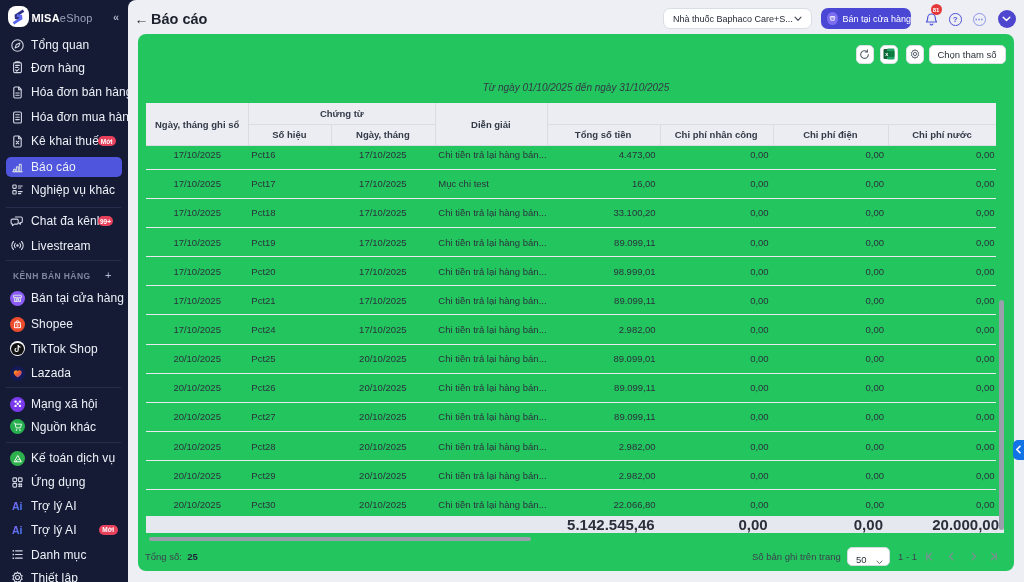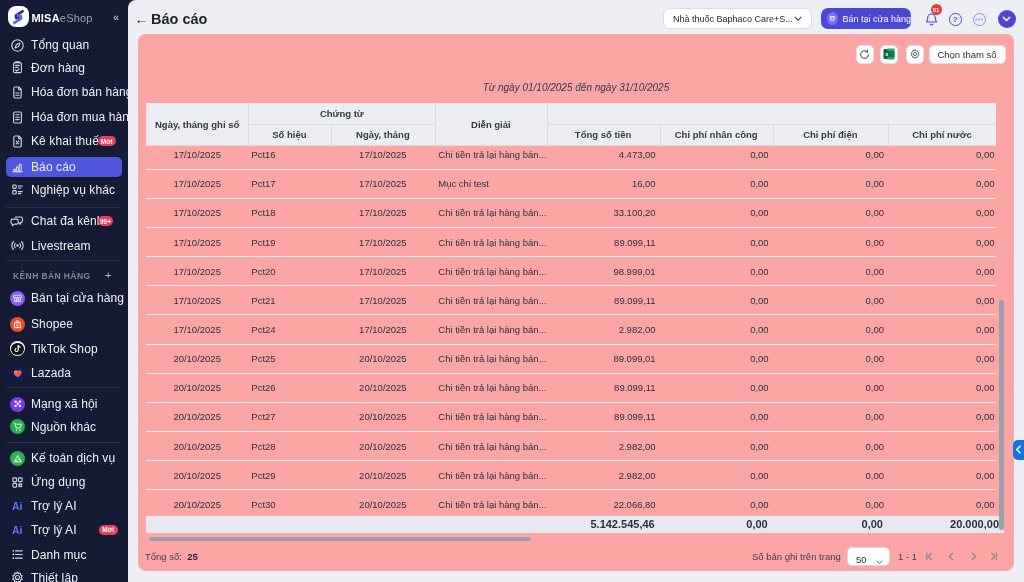--- a/index.html
+++ b/index.html
@@ -12,36 +12,36 @@
   .sitem { position:absolute; left:6px; width:116px; height:22px; display:flex; align-items:center; }
   .sitem .ic { width:15px; height:15px; margin-left:4px; margin-right:0; flex:none; display:flex; align-items:center; justify-content:center; }
   .sitem .lbl { margin-left:6px; font-size:12px; font-weight:500; color:#eef1f8; letter-spacing:.1px; white-space:nowrap; }
   .sitem.active { background:#4f55dd; border-radius:5px; }
   .sdiv { position:absolute; left:6px; width:115px; height:1px; background:#272e4d; }
   .badge { position:absolute; height:10px; border-radius:5px; background:#e8415c; color:#fff; font-size:6.5px; font-weight:700; display:flex; align-items:center; justify-content:center; }
   .cicon { width:15px; height:15px; border-radius:50%; display:flex; align-items:center; justify-content:center; flex:none; }
 
   
   #main { position:absolute; left:128px; top:0; width:896px; height:582px; background:#edeff4; border-radius:8px 0 0 0; }
-  #panel { position:absolute; left:10px; top:34px; width:876px; height:537px; background:#fca5a5; border-radius:8px; }
+  #panel { position:absolute; left:10px; top:34px; width:876px; height:537px; background:#22c55e; border-radius:8px; }
 
   .toolbtn { position:absolute; top:10.5px; height:19px; background:#fff; border:1px solid #dcdfe6; border-radius:5px; display:flex; align-items:center; justify-content:center; }
 
   
   #thead { position:absolute; left:8px; top:68.5px; width:850px; height:43px; background:#ebedf2; color:#333a48; font-size:9.5px; font-weight:700; }
   .hcell { position:absolute; display:flex; align-items:center; justify-content:center; text-align:center; }
   .hline { position:absolute; background:#d9dce3; }
   #tbodyclip { position:absolute; left:8px; top:111.5px; width:850px; height:370.5px; overflow:hidden; }
   table.data { border-collapse:collapse; table-layout:fixed; width:850px; margin-top:-5.5px; }
   table.data td { height:29.17px; font-size:9.5px; color:#2c313d; border-bottom:1px solid #e9ebf0; padding:0; white-space:nowrap; overflow:hidden; }
   table.data td.c { text-align:center; }
   table.data td.l { text-align:left; padding-left:3px; }
   table.data td.r { text-align:right; padding-right:4px; }
   table.data td:last-child { padding-right:1.5px; }
-  #totrow { position:absolute; left:8px; top:482px; width:858px; height:16.5px; background:#e5e8ee; font-size:11px; font-weight:700; color:#2a2f3b; }
+  #totrow { position:absolute; left:8px; top:482px; width:858px; height:16.5px; background:#e5e8ee; font-size:15px; font-weight:700; color:#2a2f3b; }
   #totrow div { position:absolute; top:0; height:16.5px; display:flex; align-items:center; justify-content:flex-end; }
 </style>
 </head>
 <body>
 
 <div id="sidebar">
 
   <div class="abs" style="left:7.5px; top:6px; width:21px; height:21px; background:#fff; border-radius:8px; display:flex; align-items:center; justify-content:center;">
     <svg width="15" height="16" viewBox="0 0 15 16" fill="none" stroke-linecap="square">
       <path d="M11.4 2.4 L5.0 6.5 L5.2 8.8 L7.8 9.4" stroke="#2c2f80" stroke-width="2.7"></path>

